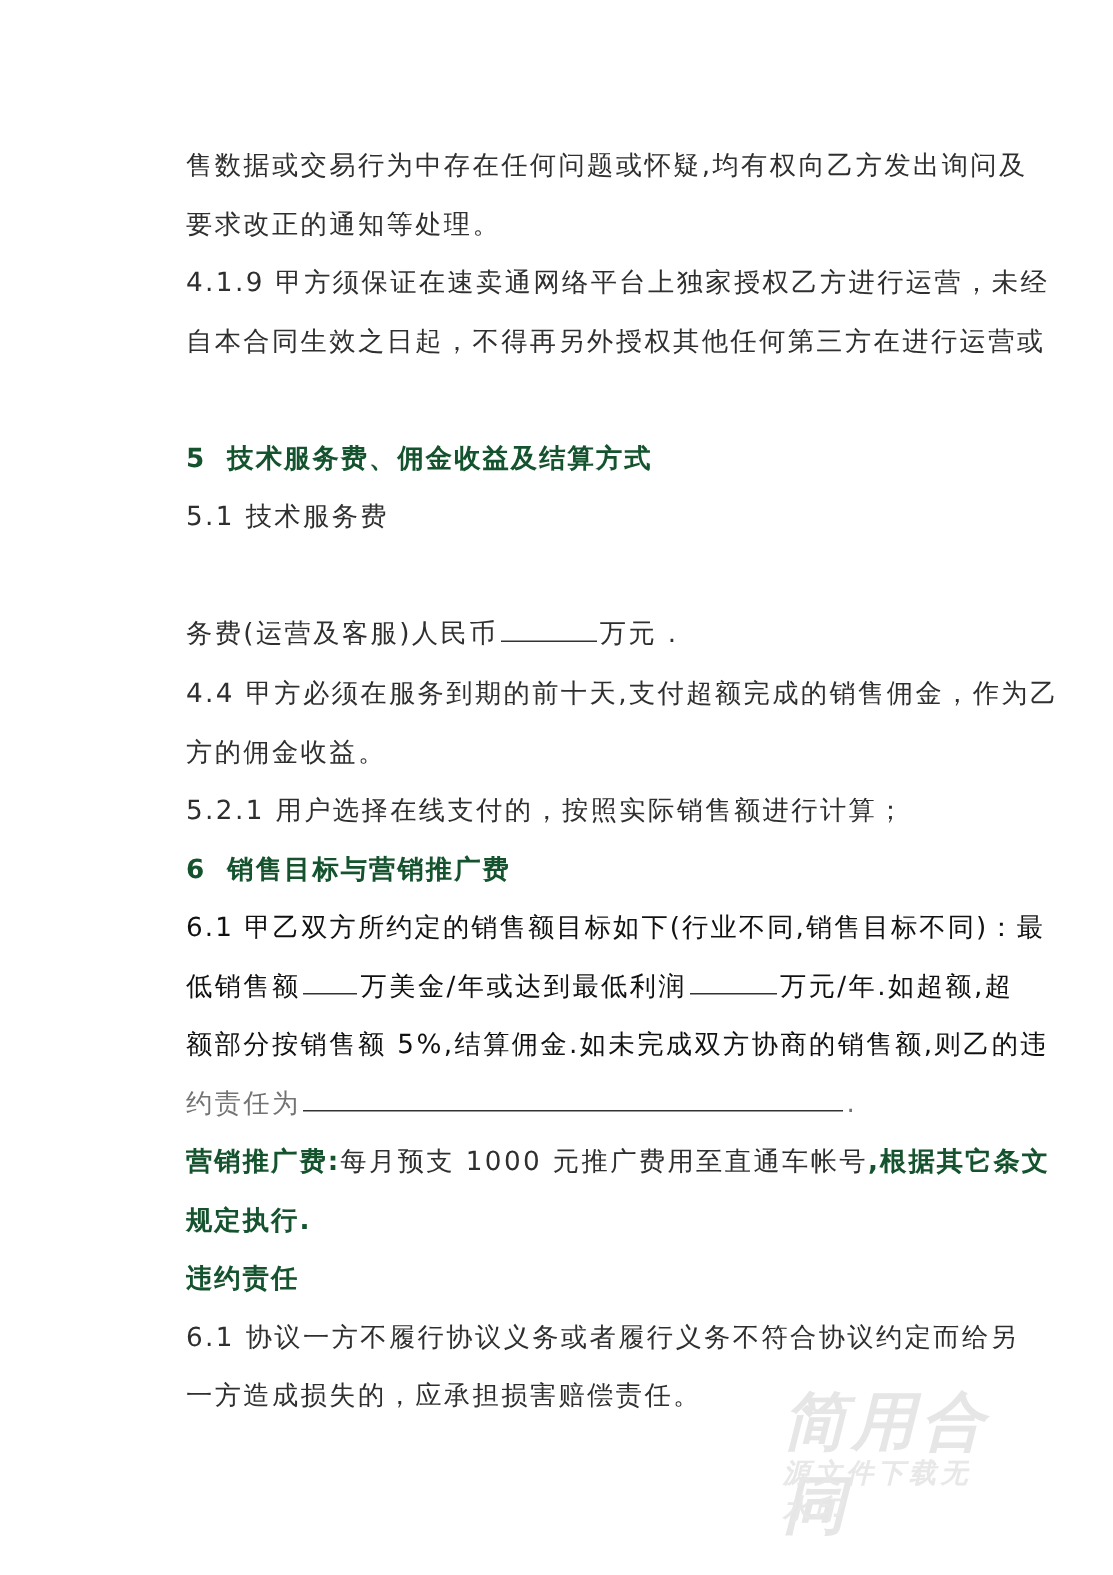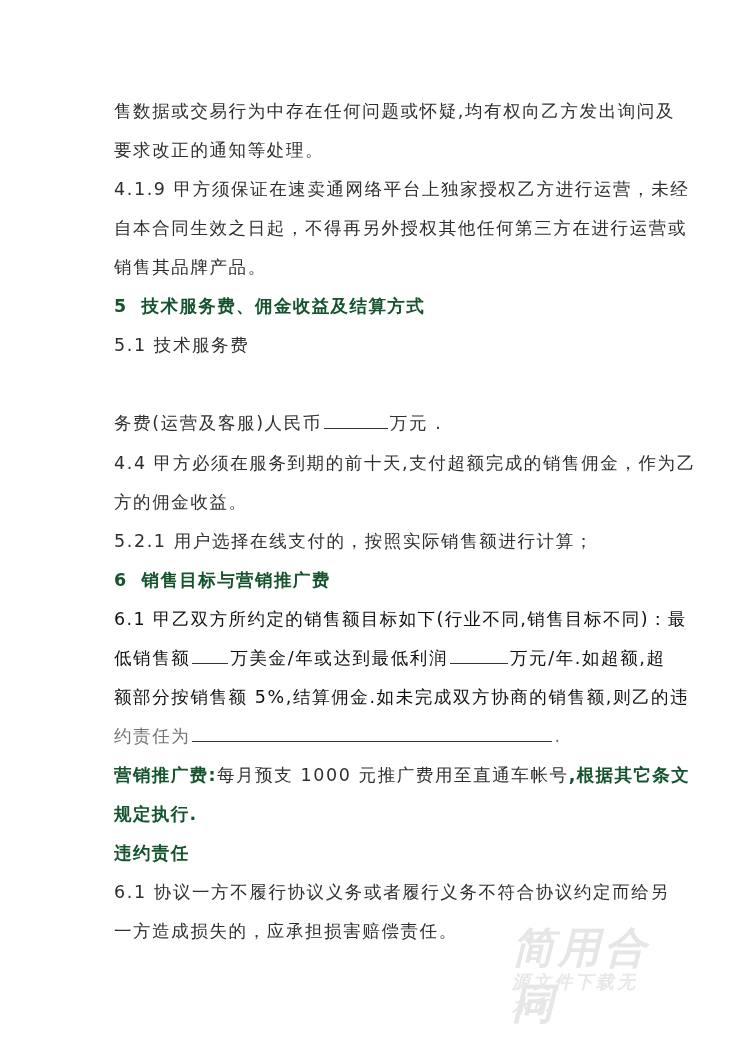--- a/index.html
+++ b/index.html
@@ -1,20 +1,20 @@
 <!DOCTYPE html>
 <html><head>
 <meta charset="utf-8">
 <style>
   html, body { margin: 0; padding: 0; }
   body {
     width: 742px; height: 1050px; background: #ffffff; position: relative; overflow: hidden;
     font-family: "DejaVu Sans", "Liberation Sans", sans-serif; color: #2a2a2a;
   }
-  .page { position: absolute; left: 0; top: 0; width: 652px; height: 1050px; }
+  .page { position: absolute; left: 10px; top: 0; width: 652px; height: 1050px; }
   .line {
     position: absolute; left: 114px; width: 490px; font-size: 17.5px; line-height: 22px;
     white-space: nowrap; letter-spacing: 1.6px; color: #2f2f2f;
   }
   .bold { font-weight: bold; color: #14532d; letter-spacing: 1.4px; }
   .num-gap { display: inline-block; width: 14px; }
   .blank {
     display: inline-block; border-bottom: 1.4px solid #333; vertical-align: baseline;
     height: 1px; margin: 0 2px;
   }
@@ -29,21 +29,20 @@
 </style>
 </head>
 <body>
 
 <div class="page">
 
   <div class="line" style="top:100px">售数据或交易行为中存在任何问题或怀疑,均有权向乙方发出询问及</div>
   <div class="line" style="top:139px">要求改正的通知等处理。</div>
   <div class="line" style="top:178px">4.1.9 甲方须保证在速卖通网络平台上独家授权乙方进行运营，未经</div>
   <div class="line" style="top:217px">自本合同生效之日起，不得再另外授权其他任何第三方在进行运营或</div>
-  <div class="line" style="top:256px">销售其品牌产品。</div>
 
   <div class="line bold" style="top:295px">
     <span>5</span><span class="num-gap"></span><span>技术服务费、佣金收益及结算方式</span>
   </div>
 
   <div class="line" style="top:334px">5.1 技术服务费</div>
   <div class="line" style="top:412px">
     <span>务费(运营及客服)人民币</span><span class="blank" style="width:64px"></span><span>万元 .</span>
   </div>
 

